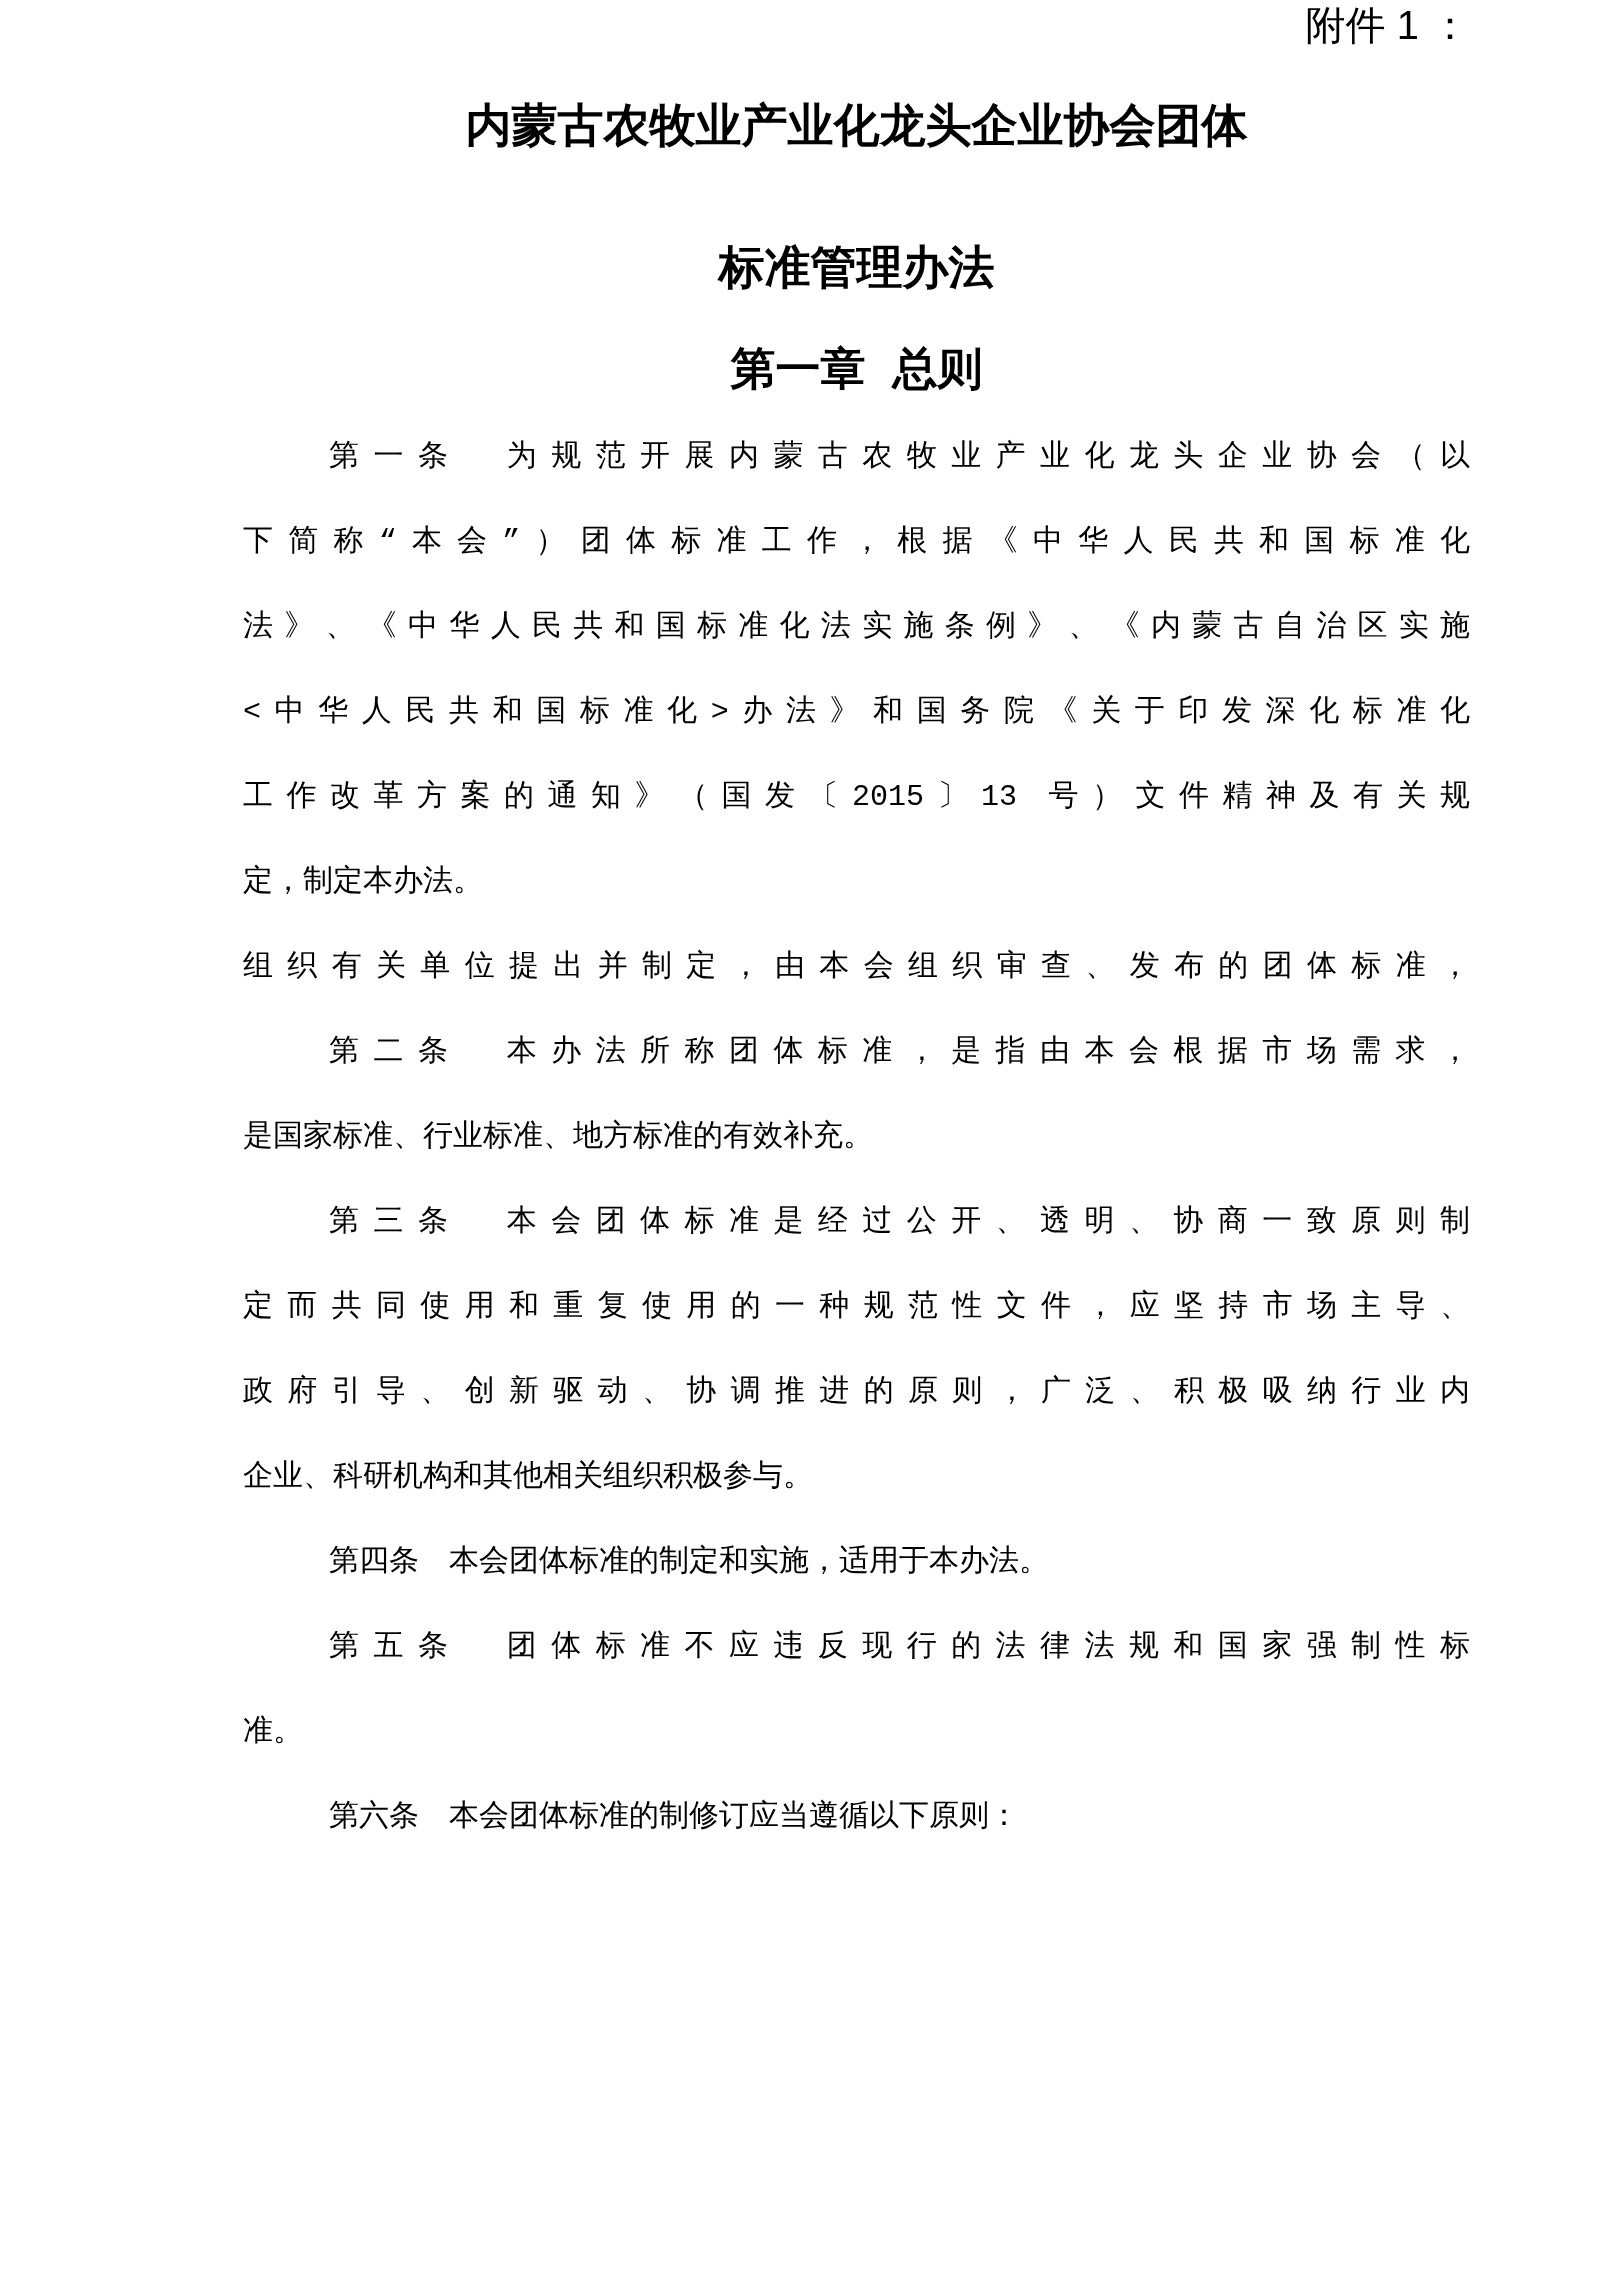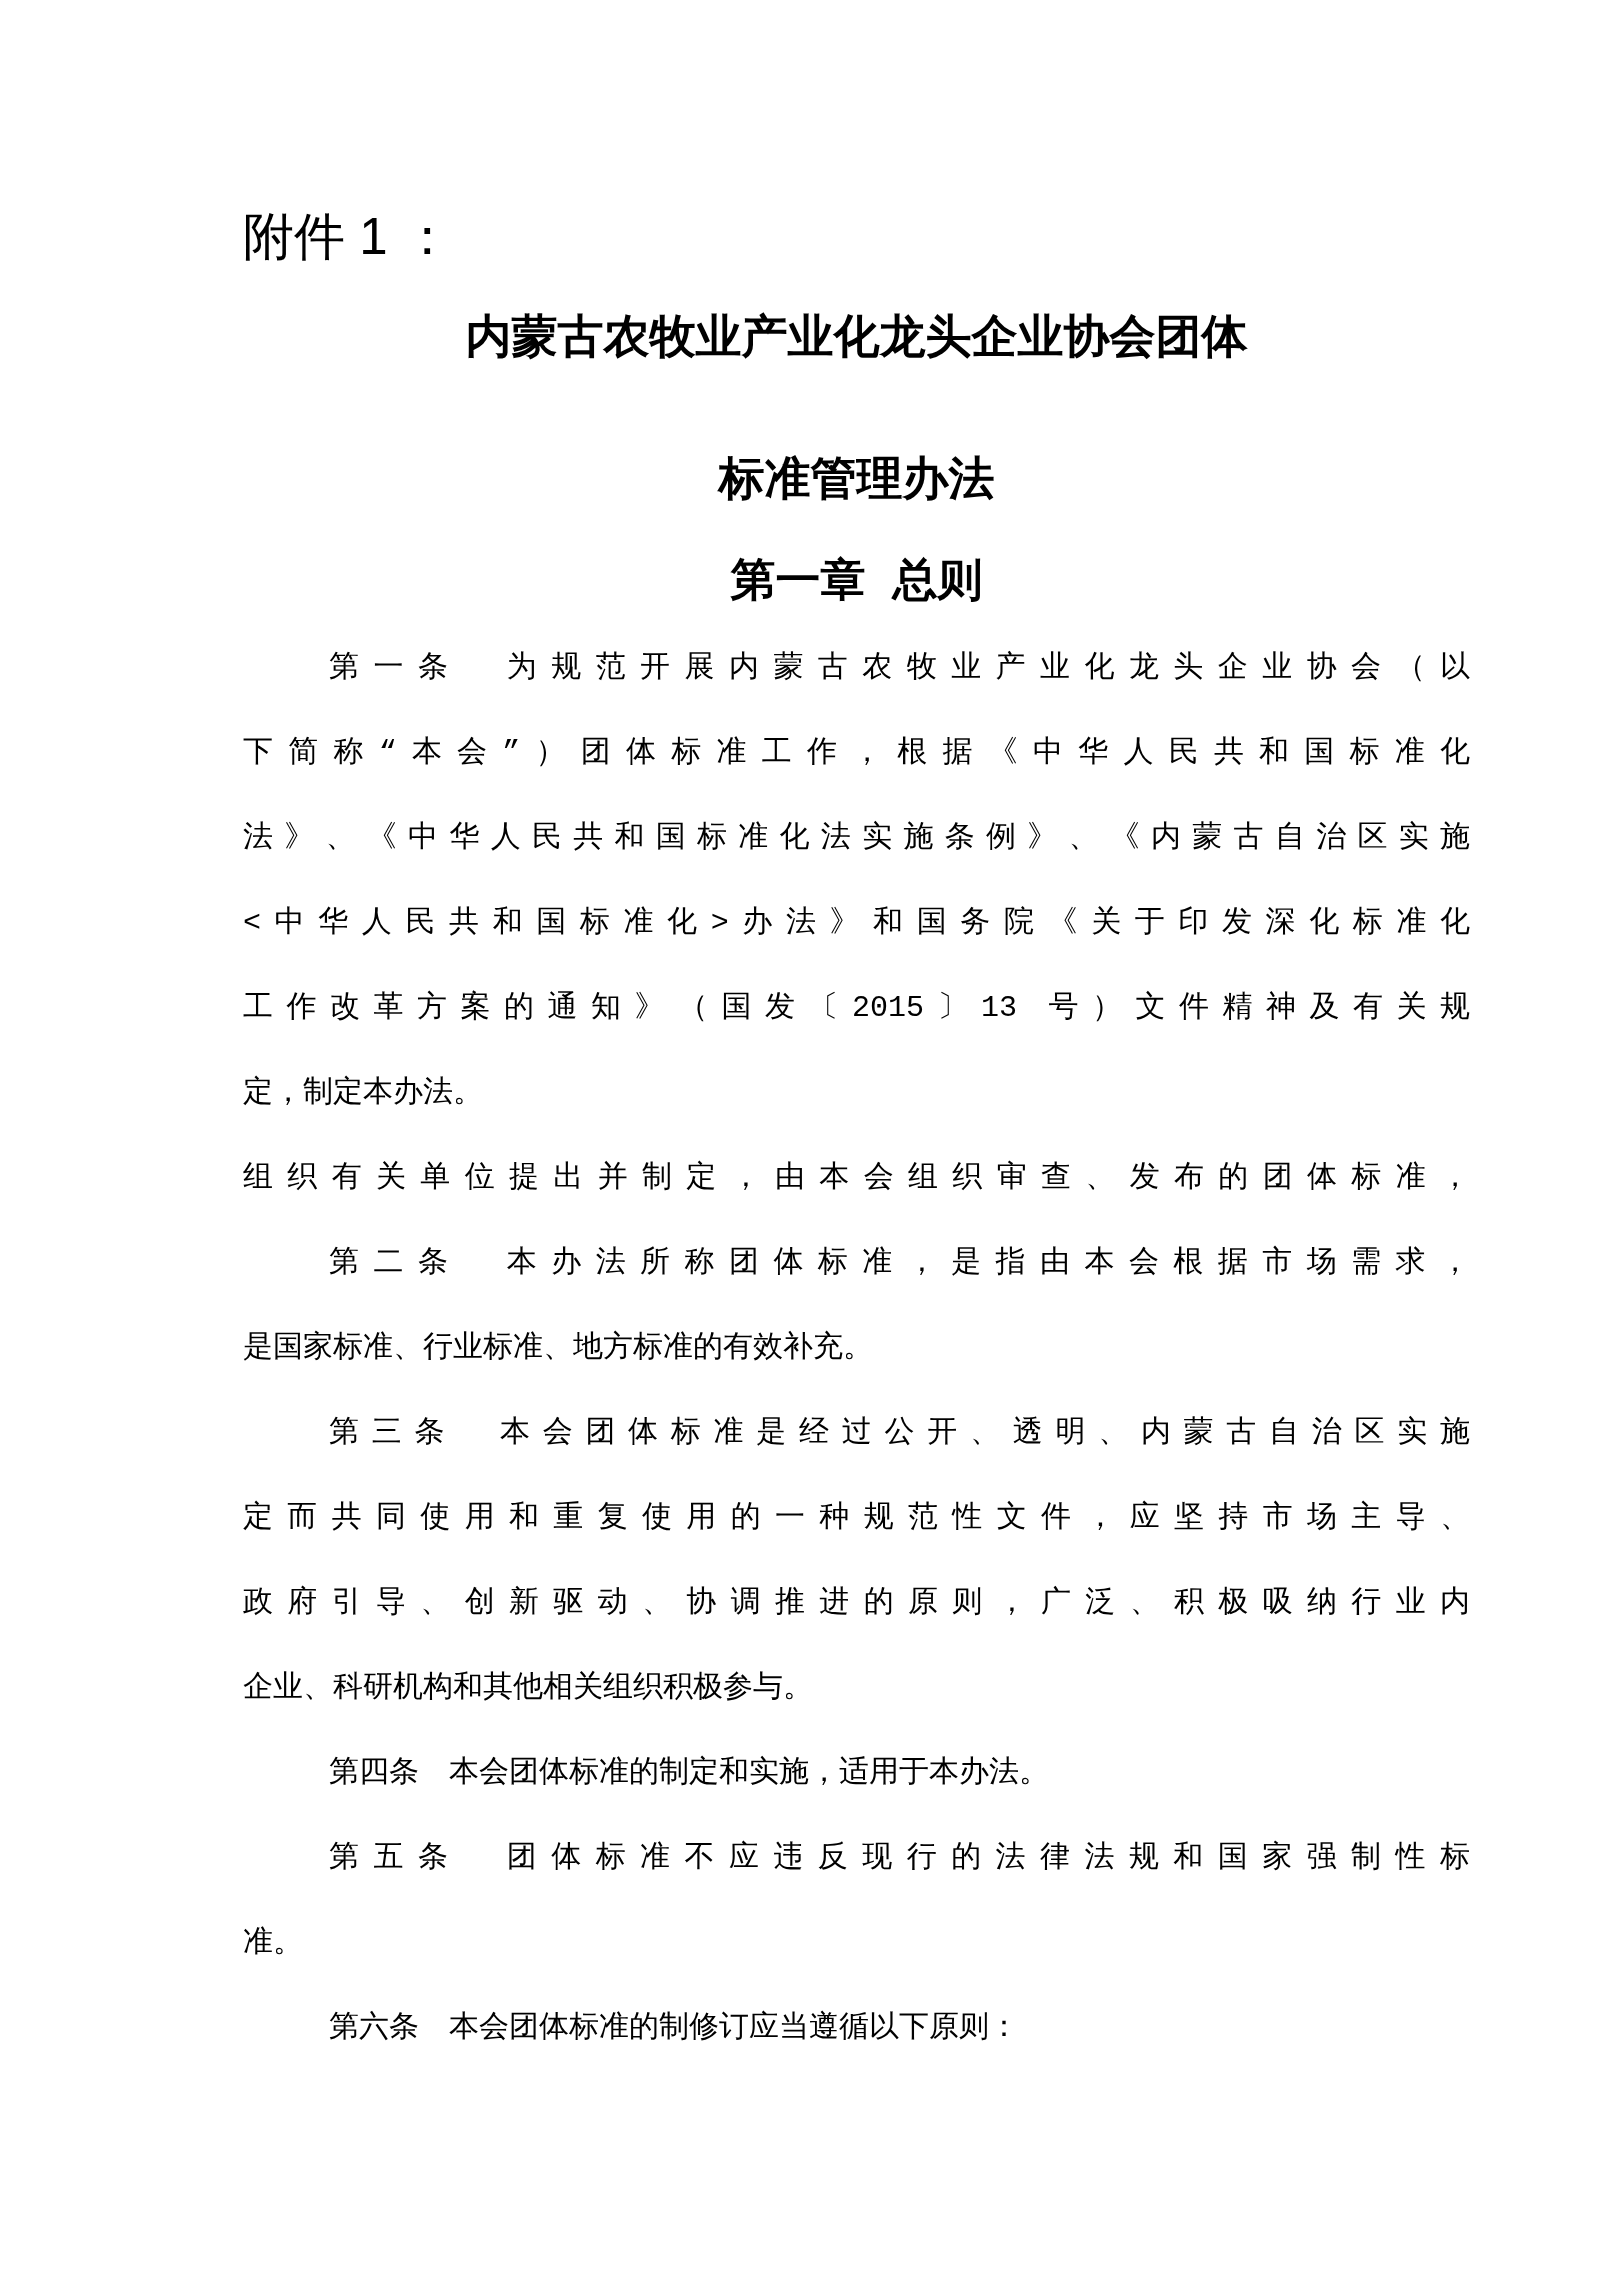--- a/index.html
+++ b/index.html
@@ -16,25 +16,24 @@
     overflow: hidden;
     margin: 0 auto;
   }
   .content {
     position: absolute;
     left: 243px;
     top: 0;
     width: 1227px;
   }
   .attachment-label {
-    margin-top: 211px;
     font-family: "Liberation Sans", "DejaVu Sans", sans-serif;
-    font-size: 51px;
+    font-size: 40px;
     line-height: 51px;
-    text-align: left;
+    text-align: right;
     white-space: pre;
   }
   .doc-title {
     margin-top: 3.9px;
     font-family: "Liberation Serif", "DejaVu Serif", serif;
     font-weight: bold;
     font-size: 46px;
     line-height: 142px;
     text-align: center;
   }
@@ -88,21 +87,21 @@
           <div class="line">&lt;中华人民共和国标准化&gt;办法》和国务院《关于印发深化标准化</div>
           <div class="line">工作改革方案的通知》（国发〔2015〕13 号）文件精神及有关规</div>
           <div class="line last">定，制定本办法。</div>
         </div>
         <div class="paragraph">
           <div class="line">组织有关单位提出并制定，由本会组织审查、发布的团体标准，</div>
           <div class="line first">第二条　本办法所称团体标准，是指由本会根据市场需求，</div>
           <div class="line last">是国家标准、行业标准、地方标准的有效补充。</div>
         </div>
         <div class="paragraph">
-          <div class="line first">第三条　本会团体标准是经过公开、透明、内蒙古自治区实施</div>
+          <div class="line first">第三条　本会团体标准是经过公开、透明、协商一致原则制</div>
           <div class="line">定而共同使用和重复使用的一种规范性文件，应坚持市场主导、</div>
           <div class="line">政府引导、创新驱动、协调推进的原则，广泛、积极吸纳行业内</div>
           <div class="line last">企业、科研机构和其他相关组织积极参与。</div>
         </div>
         <div class="paragraph">
           <div class="line first last">第四条　本会团体标准的制定和实施，适用于本办法。</div>
         </div>
         <div class="paragraph">
           <div class="line first">第五条　团体标准不应违反现行的法律法规和国家强制性标</div>
           <div class="line last">准。</div>

